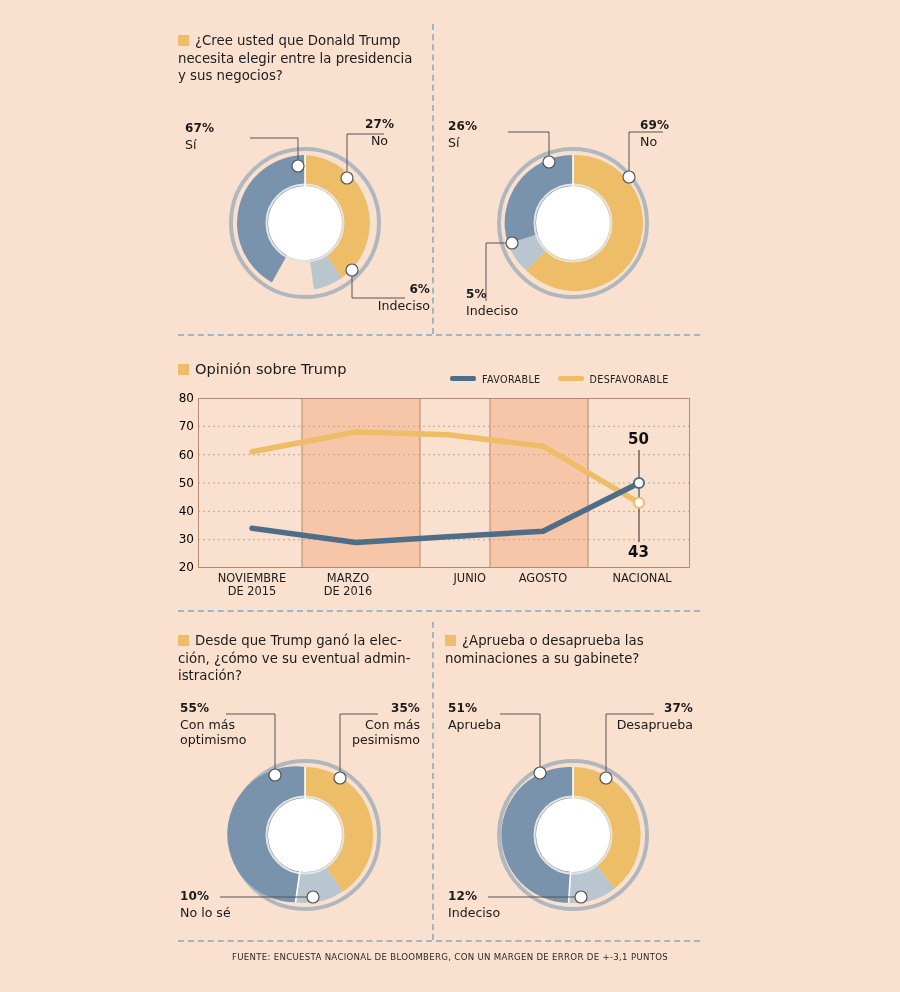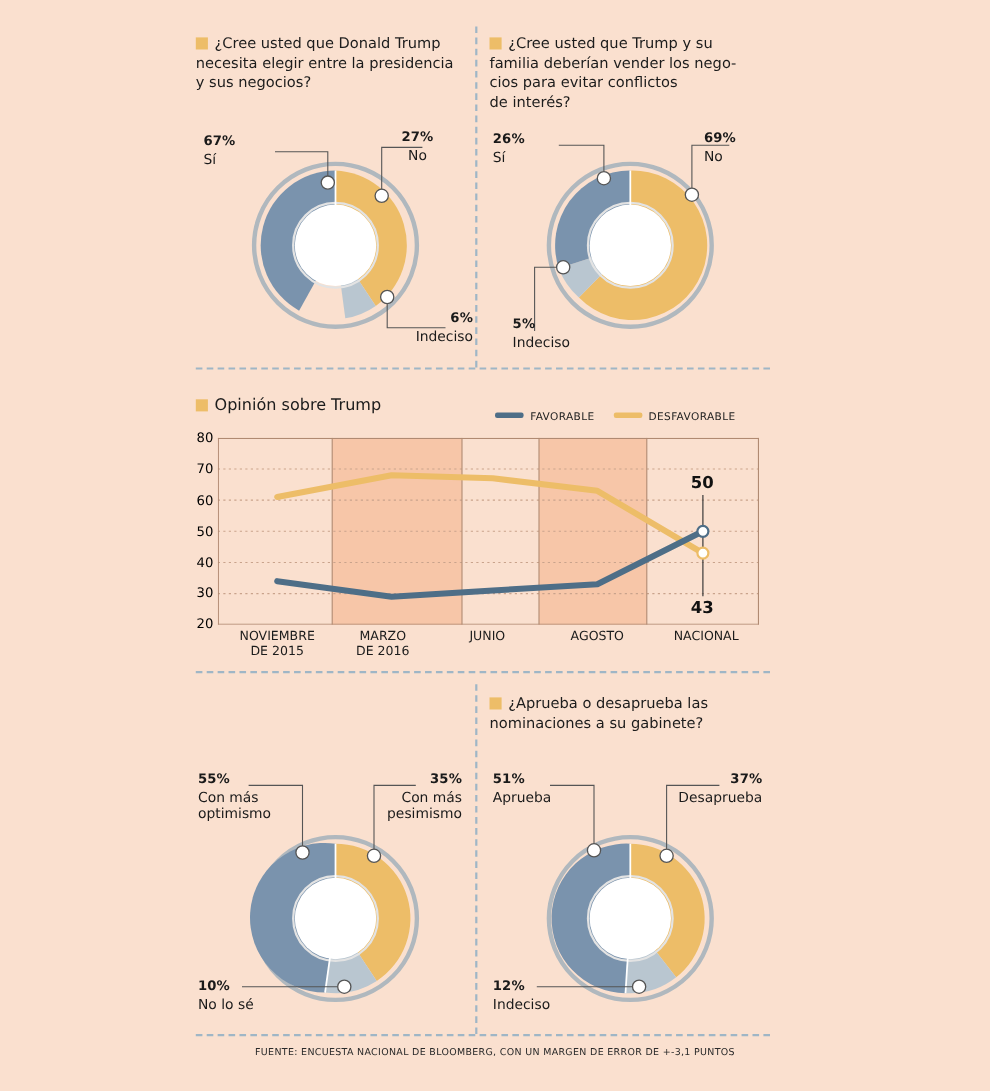--- a/index.html
+++ b/index.html
@@ -121,28 +121,20 @@
       <b>67%</b><br><span class="nm">Sí</span>
     </div>
     <div class="lbl" style="left:185px;top:-2px;text-align:center;">
       <b>27%</b><br><span class="nm">No</span>
     </div>
     <div class="lbl r" style="left:140px;width:110px;top:163px;">
       <b>6%</b><br><span class="nm">Indeciso</span>
     </div>
   </div>
 
-  <div class="panel" style="left:445px;top:32px;width:250px;">
-    <div class="qtitle">
-      <span class="sq"></span><span>¿Cree usted que Trump y su</span><br>
-      <span>familia deberían vender los nego-</span><br>
-      <span>cios para evitar conflictos</span><br>
-      <span>de interés?</span>
-    </div>
-  </div>
 
   <div class="donut-wrap" style="position:absolute;left:448px;top:118px;width:250px;height:200px;">
     <svg width="250" height="200" viewBox="0 0 250 200">
       <circle cx="125" cy="105" r="74" fill="none" stroke="#b0b8be" stroke-width="4"></circle>
 
       <path d="M125 105 L125 37 A68 68 0 1 1 78.3 152.5 Z" fill="#edbd68"></path>
 
       <path d="M125 105 L78.3 152.5 A68 68 0 0 1 59.9 125.8 Z" fill="#b9c6d0"></path>
 
       <path d="M125 105 L59.9 125.8 A68 68 0 0 1 125 37 Z" fill="#7a93ad"></path>
@@ -233,30 +225,37 @@
 
   <div class="annot" style="left:628px;top:430px;">50</div>
   <div class="annot" style="left:628px;top:543px;">43</div>
 
   <div class="axlbl" style="left:200px;top:572px;width:104px;">
     <span>NOVIEMBRE</span><br><span>DE 2015</span>
   </div>
   <div class="axlbl" style="left:304px;top:572px;width:88px;">
     <span>MARZO</span><br><span>DE 2016</span>
   </div>
-  <div class="axlbl" style="left:400px;top:572px;width:86px;">
+  <div class="axlbl" style="left:400px;top:572px;width:86px;text-align:right;">
     <span>JUNIO</span>
   </div>
   <div class="axlbl" style="left:498px;top:572px;width:90px;">
     <span>AGOSTO</span>
   </div>
   <div class="axlbl" style="left:594px;top:572px;width:96px;">
     <span>NACIONAL</span>
   </div>
 
+  <div class="panel" style="left:178px;top:632px;width:250px;">
+    <div class="qtitle">
+      <span class="sq"></span><span>Desde que Trump ganó la elec-</span><br>
+      <span>ción, ¿cómo ve su eventual admin-</span><br>
+      <span>istración?</span>
+    </div>
+  </div>
 
   <div class="donut-wrap" style="position:absolute;left:180px;top:700px;width:250px;height:232px;">
     <svg width="250" height="232" viewBox="0 0 250 232">
       <circle cx="125" cy="135" r="74" fill="none" stroke="#b0b8be" stroke-width="4"></circle>
 
       <path d="M125 135 L125 67 A68 68 0 1 0 115.5 202.3 Z" fill="#7a93ad"></path>
 
       <path d="M125 135 L125 67 A68 68 0 0 1 162.5 191.8 Z" fill="#edbd68"></path>
 
       <path d="M125 135 L162.5 191.8 A68 68 0 0 1 115.5 202.3 Z" fill="#b9c6d0"></path>

